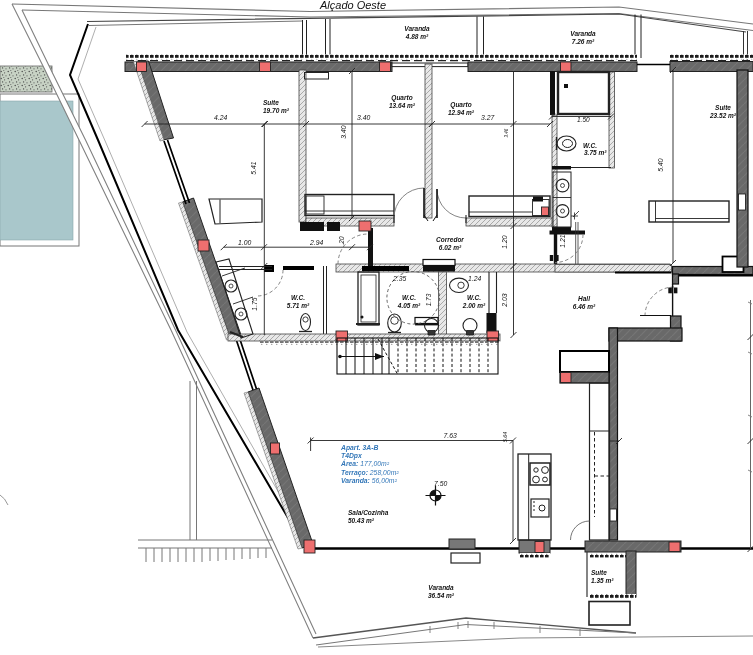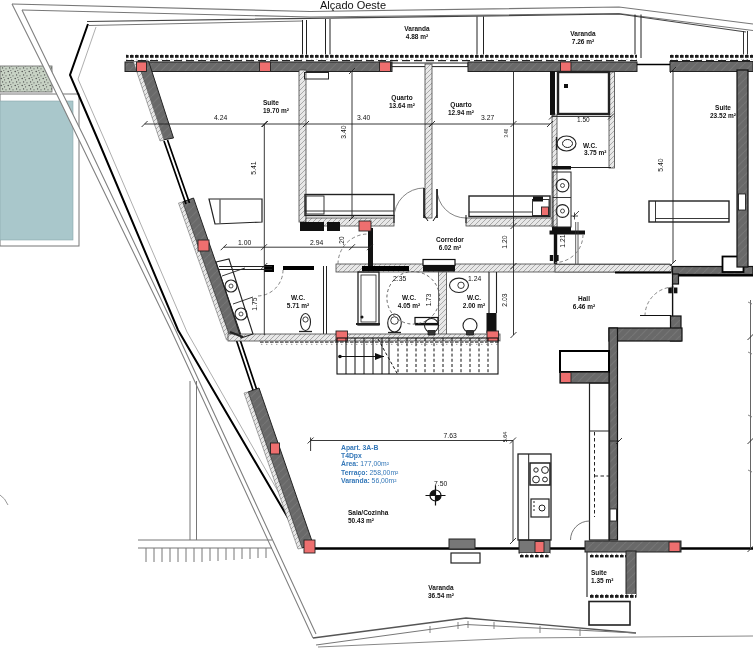--- a/index.html
+++ b/index.html
@@ -1,16 +1,16 @@
 <!DOCTYPE html>
 <html><head>
 <meta charset="utf-8">
 <style>
   html,body{margin:0;padding:0;background:#fff;}
-  #c{position:relative;width:753px;height:655px;overflow:hidden;font-family:"Liberation Sans",sans-serif;}
+  #c{position:relative;width:753px;height:655px;overflow:hidden;font-family:"Liberation Sans",sans-serif;font-style:italic;}
   svg{position:absolute;left:0;top:0;}
   text{font-family:"Liberation Sans",sans-serif;}
 </style>
 </head>
 <body>
 <div id="c">
 <svg width="753" height="655" viewBox="0 0 753 655">
 <defs>
   <pattern id="comb" width="5" height="5" patternUnits="userSpaceOnUse">
     <rect width="5" height="5" fill="#fff"></rect>

